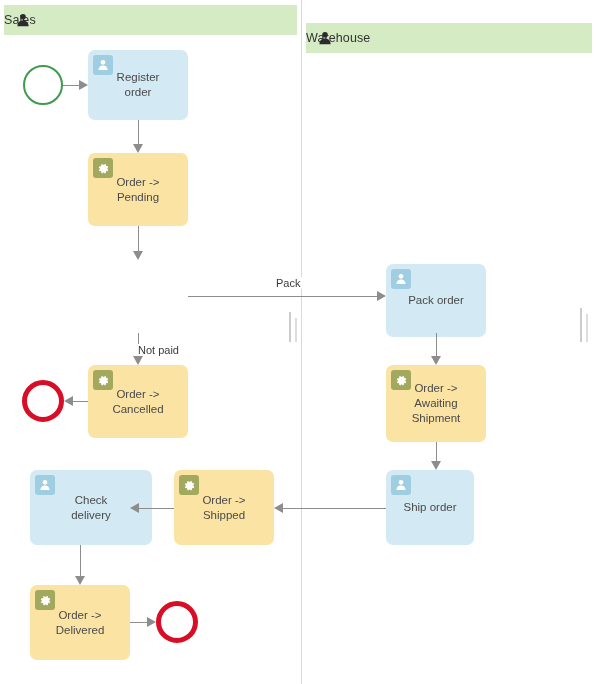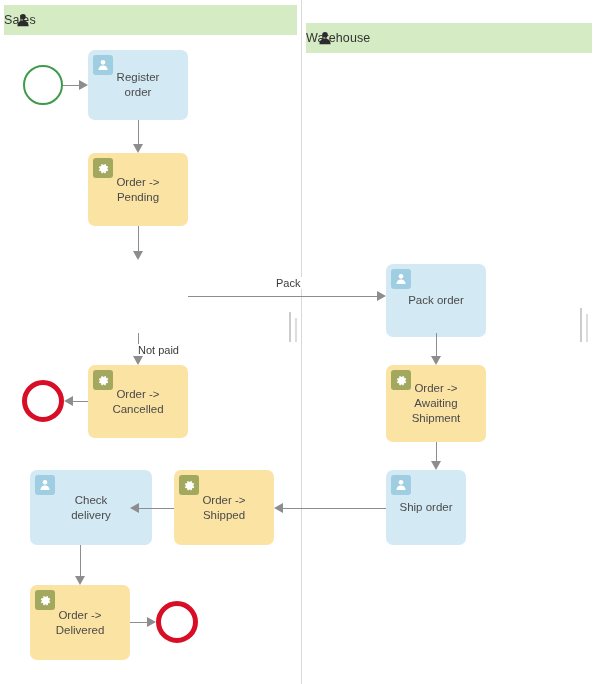--- a/index.html
+++ b/index.html
@@ -266,21 +266,21 @@
       <svg width="13" height="13" viewBox="0 0 20 20">
         <path fill="#ffffff" d="M10 6.6a3.4 3.4 0 100 6.8 3.4 3.4 0 000-6.8zm0 5.1a1.7 1.7 0 110-3.4 1.7 1.7 0 010 3.4z"></path>
         <path fill="#ffffff" d="M17.4 11.6l-1.5-.5a6 6 0 000-2.2l1.5-.5-.9-2.3-1.5.6a6 6 0 00-1.6-1.6l.6-1.5L11.7 3l-.5 1.5a6 6 0 00-2.2 0L8.5 3l-2.3.9.6 1.5a6 6 0 00-1.6 1.6L3.7 6.4l-.9 2.3 1.5.5a6 6 0 000 2.2l-1.5.5.9 2.3 1.5-.6a6 6 0 001.6 1.6l-.6 1.5 2.3.9.5-1.5a6 6 0 002.2 0l.5 1.5 2.3-.9-.6-1.5a6 6 0 001.6-1.6l1.5.6z"></path>
       </svg>
     </span>
     <span class="task-label">Order -&gt;
 Awaiting
 Shipment</span>
   </div>
 
-  <div class="task user" style="left:386px; top:470px; width:80px; height:75px;">
+  <div class="task user" style="left:386px; top:470px; width:88px; height:75px;">
     <span class="task-badge badge-user">
       <svg width="12" height="12" viewBox="0 0 16 16">
         <circle cx="8" cy="4.4" r="3.1" fill="#ffffff"></circle>
         <path d="M2 14.6 C2 10.2 5.2 8.6 8 8.6 C10.8 8.6 14 10.2 14 14.6 Z" fill="#ffffff"></path>
       </svg>
     </span>
     <span class="task-label">Ship order</span>
   </div>
 
   <div class="conn h" style="left:63px; top:84.5px; width:16px;"></div>

